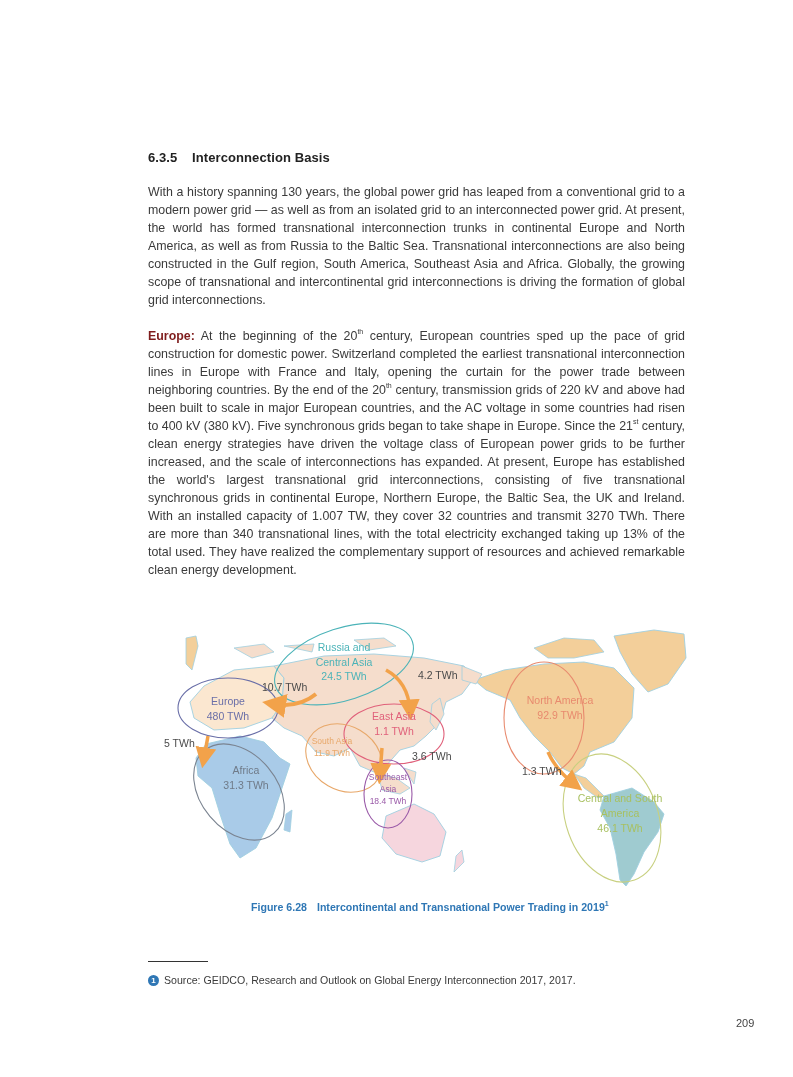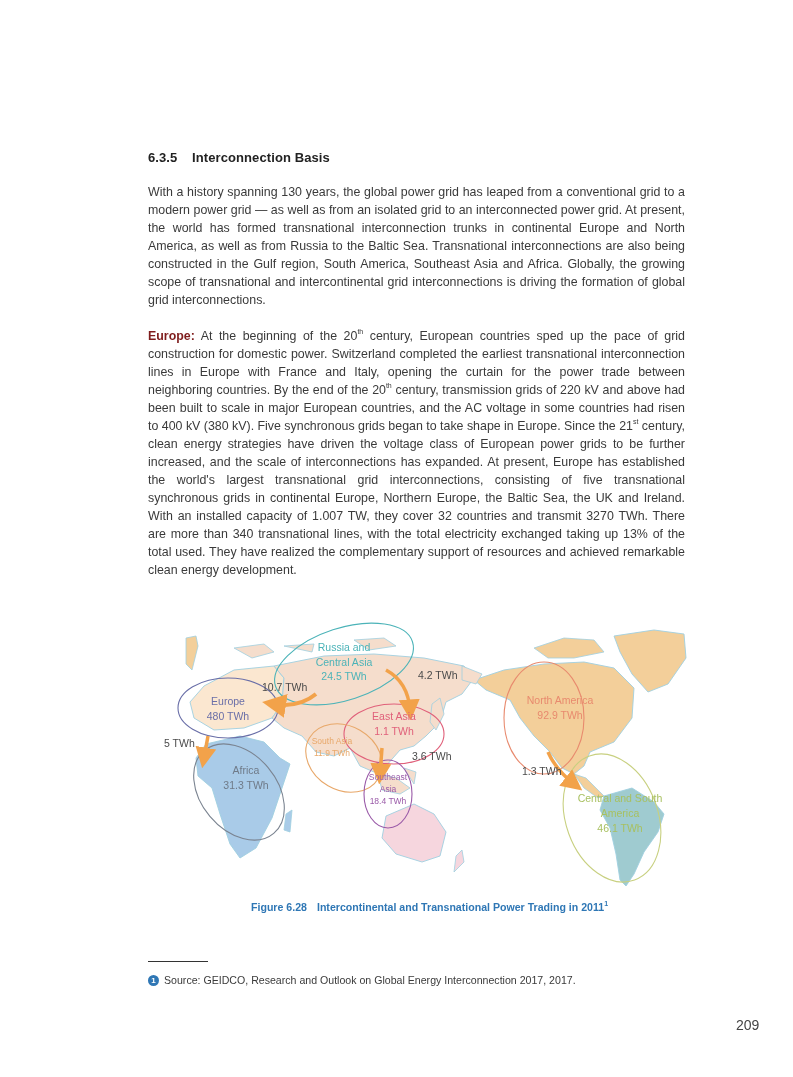--- a/index.html
+++ b/index.html
@@ -16,21 +16,21 @@
   #para2 { top: 327px; }
   .figure { position: absolute; left: 164px; top: 618px; width: 540px; height: 276px; }
   .figure svg { width: 540px; height: 276px; display: block; }
   .caption { position: absolute; left: 219px; top: 900px; font-size: 10.6px; font-weight: bold; color: #2f77b5; }
   .caption .fig-num { margin-right: 10px; padding-left: 32px; }
   .caption sup { font-size: 7px; vertical-align: 5px; }
   .fn-rule { position: absolute; left: 148px; top: 961px; width: 60px; height: 1px; background: #333; }
   .footnote { position: absolute; left: 148px; top: 974px; font-size: 10.6px; color: #3a3a3a; display: flex; align-items: center; }
   .fn-badge { width: 11px; height: 11px; border-radius: 50%; background: #2f77b5; color: #fff; font-size: 8px; font-weight: bold;
               display: inline-flex; align-items: center; justify-content: center; margin-right: 5px; }
-  .page-num { position: absolute; left: 736px; top: 1017px; font-size: 14px; color: #444; }
+  .page-num { position: absolute; left: 736px; top: 1017px; font-size: 11px; color: #444; }
   .map-label { font-family: "Liberation Sans", sans-serif; font-size: 10.5px; }
   .flow-label { font-family: "Liberation Sans", sans-serif; font-size: 10.5px; fill: #4a4a4a; }
 </style>
 </head>
 <body>
 
 <div class="page">
 
   <div class="section-title">
     <span class="num">6.3.5</span><span>Interconnection Basis</span>
@@ -120,21 +120,21 @@
 
       <text class="flow-label" x="98" y="73"><tspan>10.7 TWh</tspan></text>
       <text class="flow-label" x="254" y="61"><tspan>4.2 TWh</tspan></text>
       <text class="flow-label" x="0" y="129"><tspan>5 TWh</tspan></text>
       <text class="flow-label" x="248" y="142"><tspan>3.6 TWh</tspan></text>
       <text class="flow-label" x="358" y="157"><tspan>1.3 TWh</tspan></text>
     </svg>
   </div>
 
   <div class="caption">
-    <span class="fig-num">Figure 6.28</span><span>Intercontinental and Transnational Power Trading in 2011</span><sup>1</sup>
+    <span class="fig-num">Figure 6.28</span><span>Intercontinental and Transnational Power Trading in 2019</span><sup>1</sup>
   </div>
 
   <div class="fn-rule"></div>
 
   <div class="footnote">
     <span class="fn-badge">1</span>
     <span>Source: GEIDCO, Research and Outlook on Global Energy Interconnection 2017, 2017.</span>
   </div>
 
   <div class="page-num">209</div>

